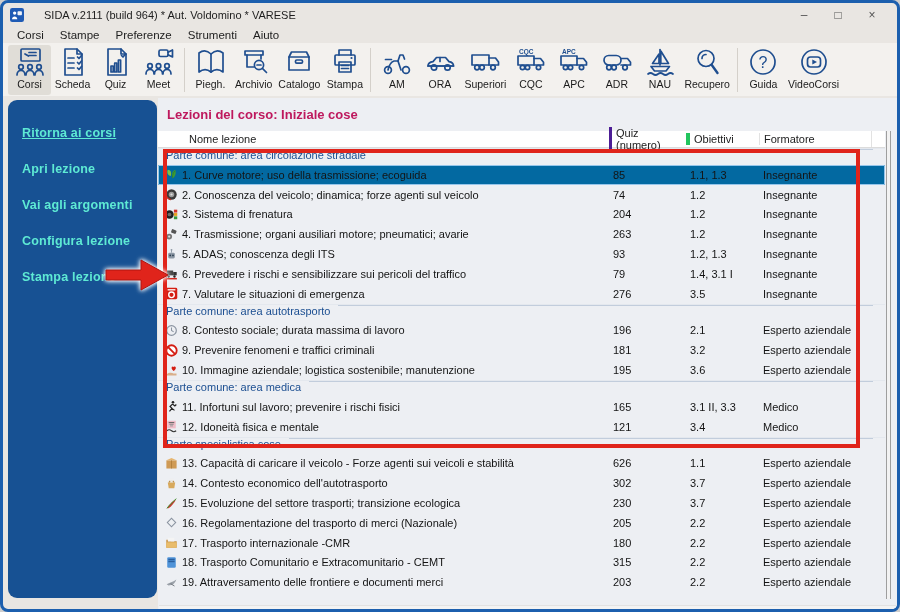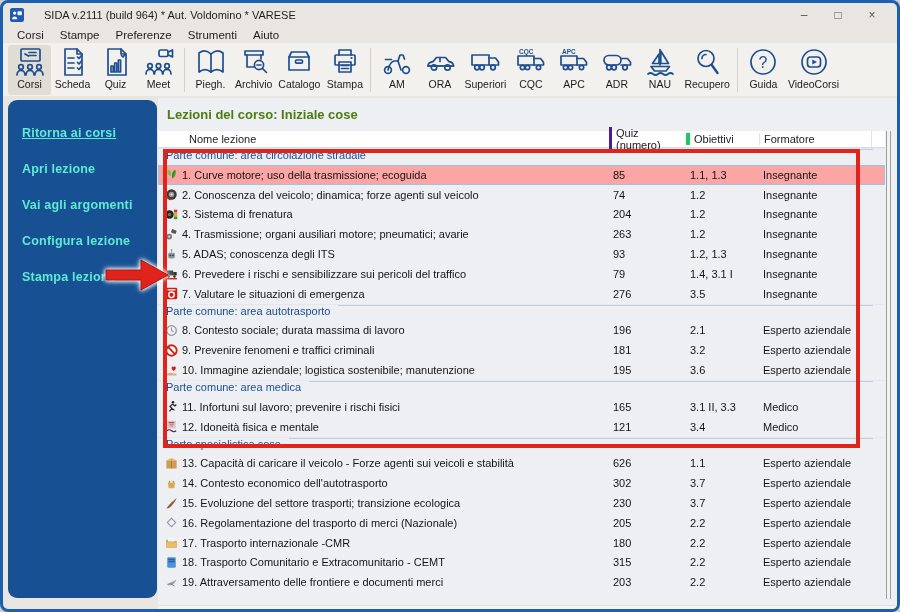--- a/index.html
+++ b/index.html
@@ -26,32 +26,32 @@
   .tb-icon{height:32px;display:flex;align-items:center;}
   .tb-icon svg{width:32px;height:32px;stroke:#1f4e8f;fill:none;stroke-width:1.7;stroke-linecap:round;stroke-linejoin:round;}
   .tb-label{font-size:10.5px;color:#1b1b1b;margin-top:0px;white-space:nowrap;}
   .tb-sep{width:1px;background:#d4d0ca;margin:3px 4px;}
   
   .sidebar{position:absolute;left:5px;top:97px;width:149px;height:498px;background:#175193;border-radius:9px;padding:26px 0 0 14px;}
   .side-item{color:#5eead4;font-size:12.5px;font-weight:bold;margin-bottom:22px;letter-spacing:.2px;cursor:default;}
   .side-item.underline{text-decoration:underline;}
   
   .panel{position:absolute;left:155px;top:95px;width:739px;height:514px;background:#edeff3;}
-  .panel-title{position:absolute;top:9px;left:9px;font-size:13px;font-weight:bold;color:#4d7c0f;}
+  .panel-title{position:absolute;top:9px;left:9px;font-size:13px;font-weight:bold;color:#be185d;}
   .table{position:absolute;top:33px;left:0;right:12px;}
   .table-header{display:flex;align-items:center;height:17px;background:#ffffff;border-bottom:1px solid #dcdcdc;font-size:11px;color:#222;}
   .th-name{flex:1;padding-left:31px;}
   .th-quiz{width:77px;border-left:3px solid #4c1d95;padding-left:4px;}
   .th-obi{width:73px;border-left:4px solid #22c55e;padding-left:4px;}
   .th-form{width:112px;border-left:1px solid #e2e2e2;padding-left:4px;}
   .th-end{width:14px;border-left:1px solid #e2e2e2;align-self:stretch;}
   .group-row{display:flex;align-items:flex-start;height:17px;font-size:11px;color:#1b4e91;padding-left:8px;border-top:1px solid #e4e8ee;}
   .group-row .rule{flex:1;height:1px;background:#c2cddc;margin:0 12px 0 8px;}
   .row{display:flex;align-items:center;height:19.8px;font-size:11px;color:#141414;}
-  .row.selected{background:#fca5a5;box-shadow:inset 0 0 0 1px #96c5ea;border-radius:1px;}
+  .row.selected{background:#0369a1;box-shadow:inset 0 0 0 1px #96c5ea;border-radius:1px;}
   .icon-cell{width:21px;padding-left:7px;display:flex;align-items:center;}
   .icon-cell svg{width:13px;height:13px;}
   .name-cell{flex:1;padding-left:3px;white-space:nowrap;overflow:hidden;}
   .quiz-cell{width:77px;padding-left:4px;}
   .obi-cell{width:73px;padding-left:4px;}
   .form-cell{width:112px;padding-left:4px;}
   .row-spacer{width:14px;}
   
   .vscroll{position:absolute;right:6px;top:33px;width:5px;height:468px;background:#f2f2f2;border-left:1px solid #9e9e9e;border-right:1px solid #9e9e9e;}
   .hscroll{position:absolute;left:1px;right:1px;bottom:1px;height:6px;background:#f3f3f3;border-top:1px solid #e2e2e2;}

